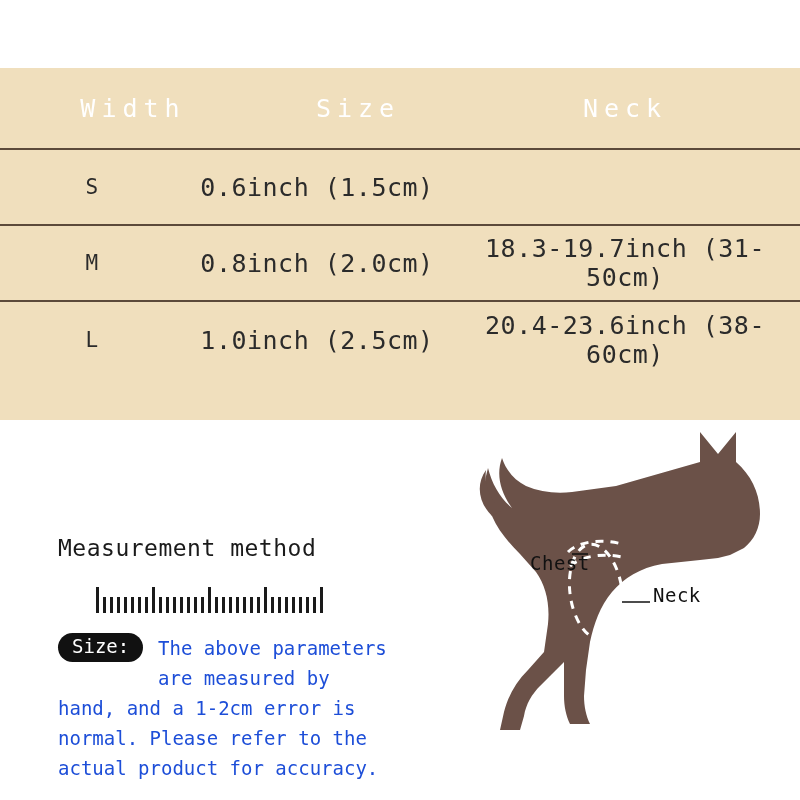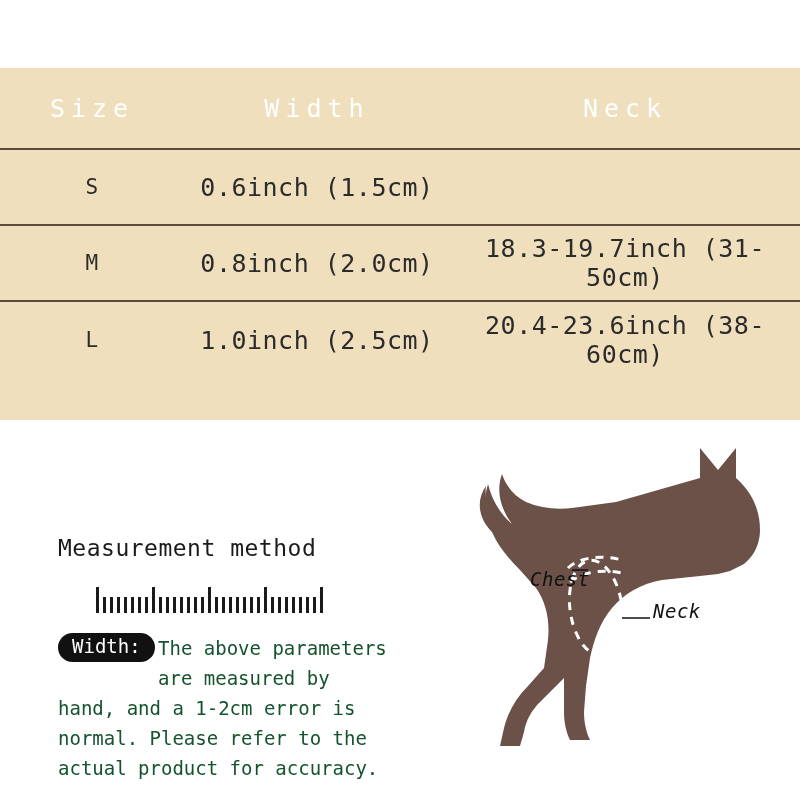--- a/index.html
+++ b/index.html
@@ -112,55 +112,54 @@
     padding: 3px 14px 5px 14px;
     font-size: 19px;
     line-height: 1.1;
     vertical-align: baseline;
     position: absolute;
     left: 0;
     top: 0;
   }
   .note-text {
     font-size: 19px;
-    color: #14532d;
+    color: #1d4ed8;
     line-height: 30px;
     margin: 0;
     text-indent: 100px;
   }
 
   
   .dog-area {
     position: absolute;
     left: 400px;
-    top: 20px;
+    top: 4px;
     width: 380px;
     height: 340px;
-    font-style: italic;
   }
   .dog-svg { display: block; }
 
   .label {
     position: absolute;
     font-family: "DejaVu Sans Mono", monospace;
     font-size: 19px;
     color: #111111;
     letter-spacing: 0.5px;
   }
   .label-chest { left: 130px; top: 128px; }
   .label-neck  { left: 253px; top: 160px; }
 </style>
 </head>
 <body>
 
 <div class="size-table">
 
   <div class="table-row header">
+    <div class="cell col-width">Width</div>
     <div class="cell col-size">Size</div>
-    <div class="cell col-width">Width</div>
     <div class="cell col-neck">Neck</div>
   </div>
 
   <div class="table-row body-row">
     <div class="cell col-size">S</div>
     <div class="cell col-width">0.6inch (1.5cm)</div>
   </div>
 
   <div class="table-row body-row">
     <div class="cell col-size">M</div>
@@ -211,21 +210,21 @@
       <div class="tick" style="left:182px; height:16px;"></div>
       <div class="tick" style="left:189px; height:16px;"></div>
       <div class="tick" style="left:196px; height:16px;"></div>
       <div class="tick" style="left:203px; height:16px;"></div>
       <div class="tick" style="left:210px; height:16px;"></div>
       <div class="tick" style="left:217px; height:16px;"></div>
       <div class="tick" style="left:224px; height:26px;"></div>
     </div>
 
     <div class="note-block">
-      <span class="note-pill">Width:</span>
+      <span class="note-pill">Size:</span>
       <p class="note-text">The above parameters</p>
       <p class="note-text rest">are measured by hand, and a 1-2cm error is normal. Please refer to the actual product for accuracy.</p>
     </div>
   </div>
 
   <div class="dog-area">
     <svg class="dog-svg" width="380" height="340" viewBox="0 0 380 340">
 
       <path fill="#6b5148" d="
         M300,38

